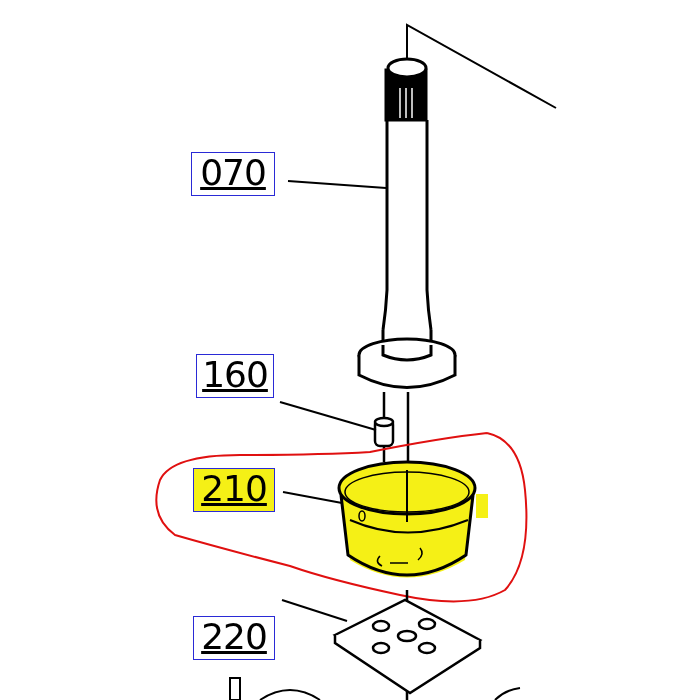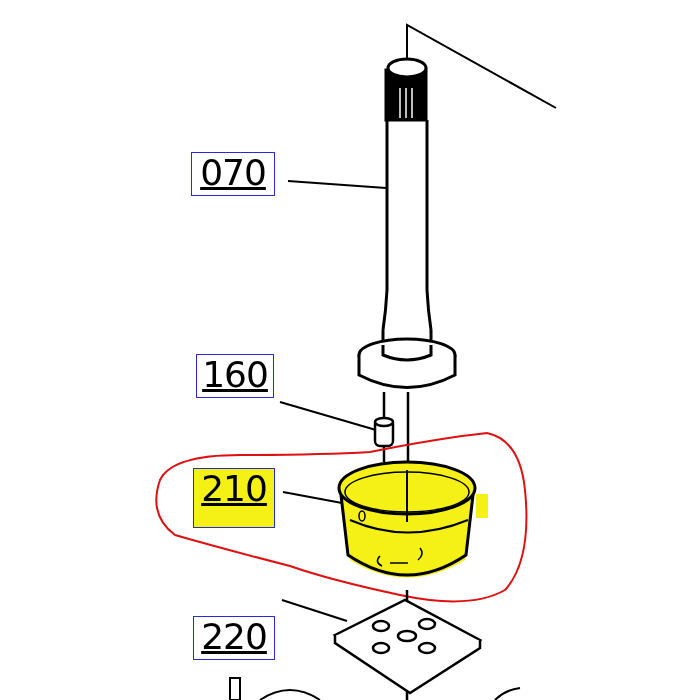--- a/index.html
+++ b/index.html
@@ -93,18 +93,18 @@
     <path d="M495 700 Q505 690 520 688"></path>
   </g>
 </svg>
 
 <div class="callout" style="left:191px;top:152px;width:84px;height:44px;">
   <span>070</span>
 </div>
 <div class="callout" style="left:196px;top:354px;width:78px;height:44px;">
   <span>160</span>
 </div>
-<div class="callout" style="left:193px;top:468px;width:82px;height:60px;background:#f5f016;">
+<div class="callout" style="left:193px;top:468px;width:82px;height:44px;background:#f5f016;">
   <span>210</span>
 </div>
 <div class="callout" style="left:193px;top:572px;width:82px;height:44px;margin-top:44px;">
   <span>220</span>
 </div>
 
 </body></html>

